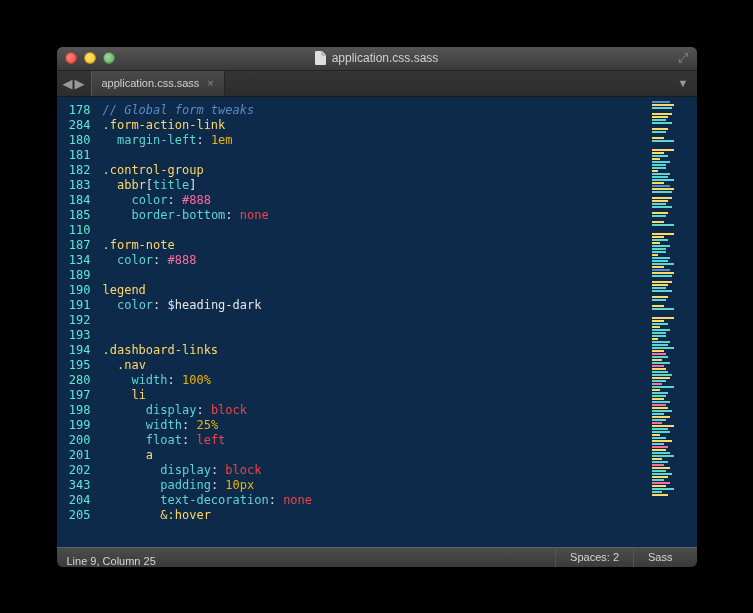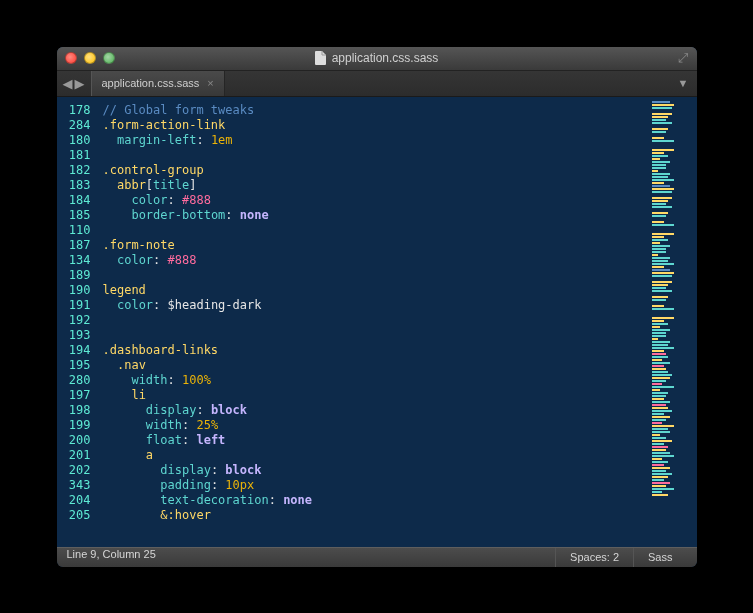--- a/index.html
+++ b/index.html
@@ -117,34 +117,34 @@
     padding: 4px 3px;
     display: flex;
     flex-direction: column;
     gap: 1px;
   }
   .mm {
     height: 2px;
     border-radius: 0;
   }
   
-  .cm { color: #5a8bc2; }
+  .cm { color: #5a8bc2; font-style: italic; }
   .sel { color: #ffd866; }
   .prop { color: #5ed6d0; }
   .num { color: #eab308; }
   .val { color: #ff6b9d; }
-  .none { color: #c4b5fd; font-weight: bold; }
+  .none { color: #ef4444; }
   .brkt { color: #e6e6e6; }
 
   .statusbar {
     height: 20px;
     background: linear-gradient(#4c4c4c, #3a3a3a);
     border-top: 1px solid #5e5e5e;
     display: flex;
-    align-items: flex-start;
+    align-items: flex-end;
     color: #d6d6d6;
     font-size: 11px;
     padding: 0 10px;
   }
   .status-left { flex: 1; }
   .status-cell {
     border-left: 1px solid #555;
     padding: 0 14px;
     height: 100%;
     display: flex;

